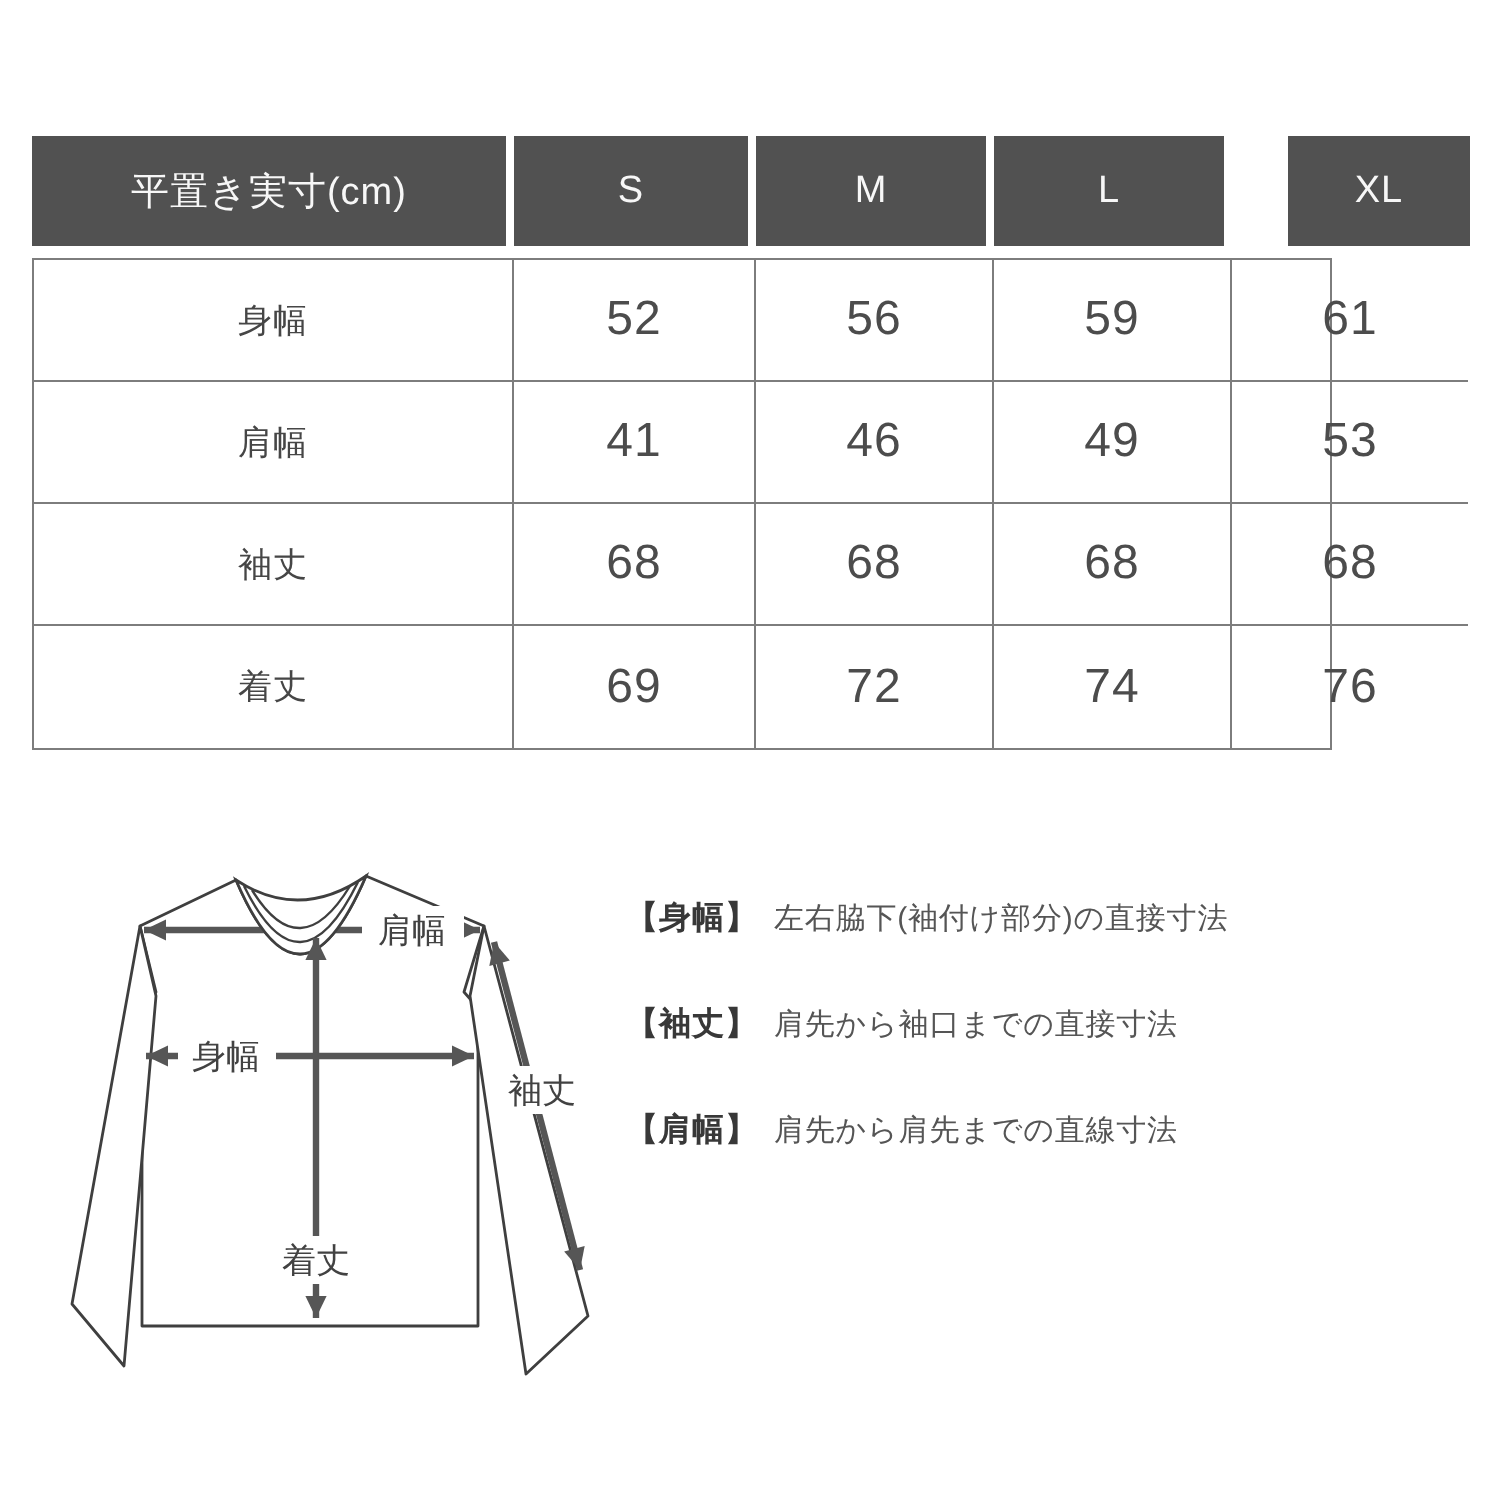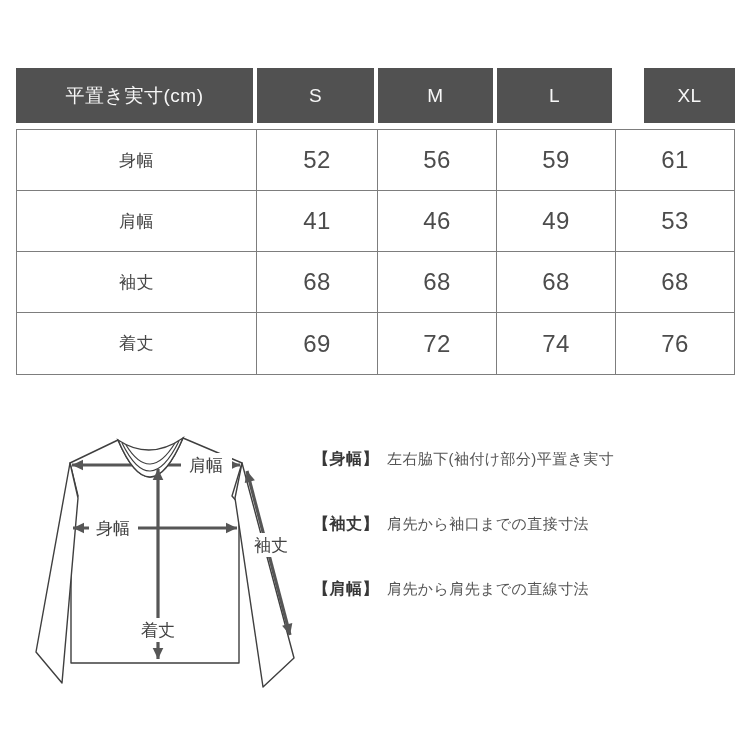--- a/index.html
+++ b/index.html
@@ -11,21 +11,21 @@
     --note-text:#2e2e2e;
     --line-color:#3f3f3f;
     --arrow-color:#565656;
   }
   *{margin:0;padding:0;box-sizing:border-box;}
   html,body{background:#fff;}
   body{font-family:"Liberation Sans","DejaVu Sans",sans-serif;}
   .canvas{position:relative;width:750px;height:750px;background:#ffffff;overflow:hidden;}
 
   
-  .size-table{position:absolute;left:16px;top:68px;width:719px;}
+  .size-table{position:absolute;left:16px;top:68px;width:650px;}
   .thead{display:grid;grid-template-columns:241px 121px 119px 119px 119px;}
   .th{
     background:var(--header-bg);color:var(--header-text);
     height:55px;display:flex;align-items:center;justify-content:center;
     font-size:19px;letter-spacing:.5px;border-right:4px solid #ffffff;
   }
   .th:last-child{border-right:none;margin-left:28px;}
   .tbody{margin-top:6px;border:1px solid var(--grid-border);}
   .tr{display:grid;grid-template-columns:240px 121px 119px 119px 118px;}
   .td{
@@ -45,21 +45,21 @@
   }
 
   
   .diagram{position:absolute;left:10px;top:420px;width:300px;height:290px;}
   .diagram svg{display:block;}
   .diag-label{font-size:17px;fill:#424242;}
 
   
   .defs{
     position:absolute;left:313px;top:449px;width:432px;
-    display:flex;flex-direction:column;gap:44px;
+    display:flex;flex-direction:column;gap:32px;
   }
   .def-item{display:flex;align-items:center;white-space:nowrap;}
   .def-term{font-size:16px;color:#383838;font-weight:600;letter-spacing:.5px;}
   .def-desc{font-size:15px;color:#555555;margin-left:8px;letter-spacing:.4px;}
 </style>
 </head>
 <body>
 
 <div class="canvas">
 
@@ -139,21 +139,21 @@
       <text class="diag-label" x="261" y="131" text-anchor="middle">袖丈</text>
 
       <rect x="123" y="198" width="50" height="24" fill="#ffffff"></rect>
       <text class="diag-label" x="148" y="216" text-anchor="middle">着丈</text>
     </svg>
   </div>
 
   <div class="defs">
     <div class="def-item">
       <span class="def-term">【身幅】</span>
-      <span class="def-desc">左右脇下(袖付け部分)平置き実寸</span>
+      <span class="def-desc">左右脇下(袖付け部分)の直接寸法</span>
     </div>
     <div class="def-item">
       <span class="def-term">【袖丈】</span>
       <span class="def-desc">肩先から袖口までの直接寸法</span>
     </div>
     <div class="def-item">
       <span class="def-term">【肩幅】</span>
       <span class="def-desc">肩先から肩先までの直線寸法</span>
     </div>
   </div>

